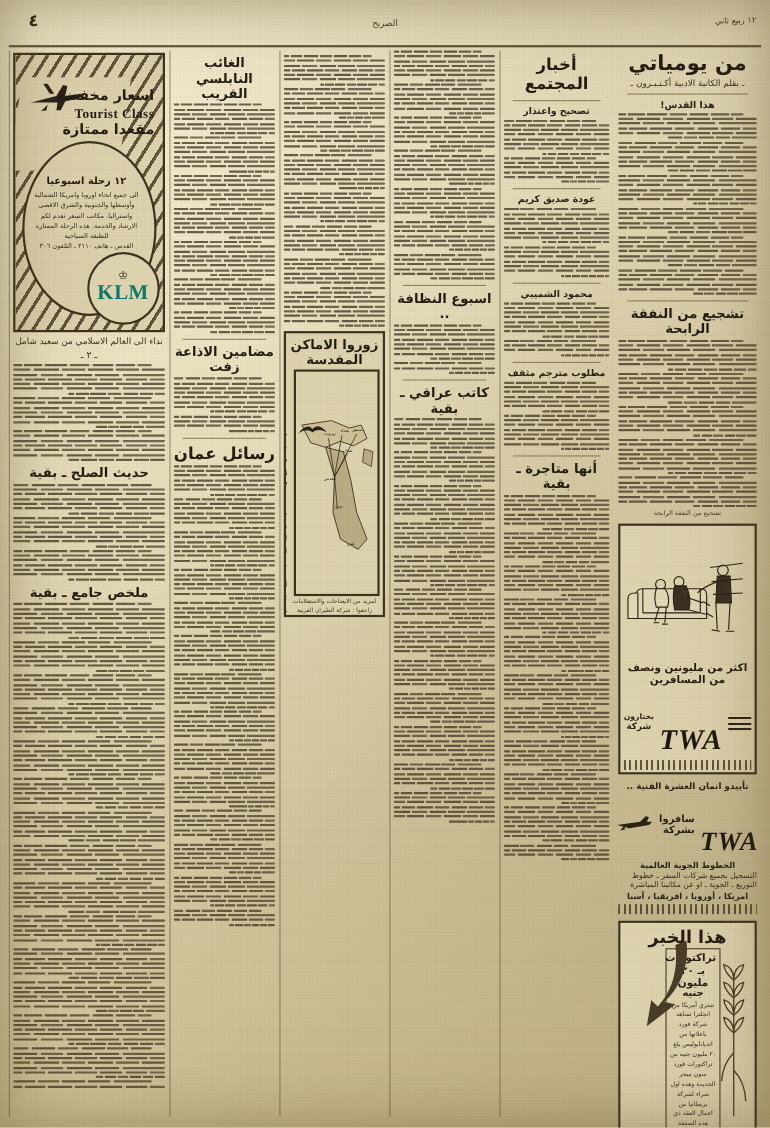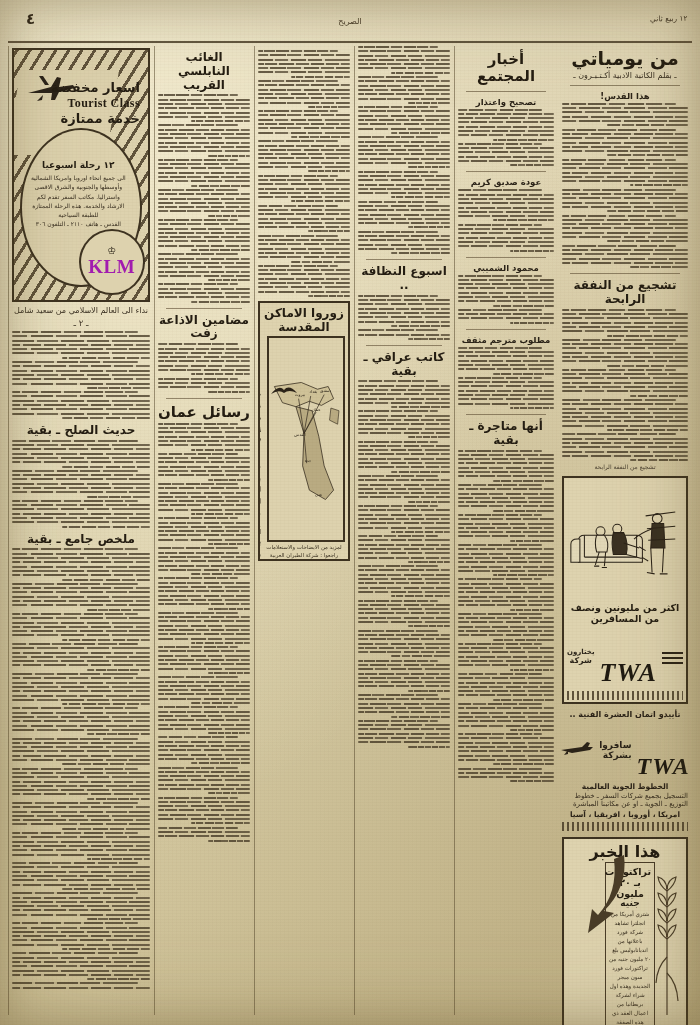--- a/index.html
+++ b/index.html
@@ -95,21 +95,21 @@
           letter-spacing:.4px;direction:ltr;}
   .klm-t3{font-size:13px;font-weight:bold;color:#241d12;}
   .klm-plane{position:absolute;left:8%;top:9%;width:52px;height:30px;z-index:5;}
   .klm-inner{position:absolute;left:12%;top:44%;width:72%;text-align:center;z-index:6;}
   .klm-h{font-size:9px;font-weight:bold;margin-bottom:3px;color:#241d12;}
   .klm-b{font-size:6px;line-height:1.55;color:#382e1f;}
   .klm-logo{position:absolute;right:4%;bottom:3%;width:62px;height:62px;border-radius:50%;
      background:#ddd2ae;box-shadow:0 0 0 2px #3d3220;z-index:7;display:flex;
      flex-direction:column;align-items:center;justify-content:center;}
   .klm-logo .crown{font-size:10px;line-height:1;color:#241d12;}
-  .klm-logo .lt{font-size:19px;font-weight:bold;letter-spacing:.5px;color:#a21caf;
+  .klm-logo .lt{font-size:19px;font-weight:bold;letter-spacing:.5px;color:#0f766e;
      font-family:"Liberation Serif",serif;direction:ltr;}
   
   .twa-box{border:2px solid #3d3220;margin:6px 0 6px;padding:4px 3px 2px;background:#ded3af;}
   .twa-art{height:118px;position:relative;overflow:hidden;}
   .twa-cap{font-size:9.5px;font-weight:bold;text-align:center;margin:2px 0 1px;color:#241d12;
            letter-spacing:-.2px;}
   .twa-row{display:flex;align-items:center;justify-content:center;gap:5px;margin:1px 0 2px;}
   .twa-mark{font-size:26px;font-weight:bold;font-style:italic;letter-spacing:1px;color:#1f1a11;
             font-family:"Liberation Serif",serif;direction:ltr;margin-top:33px;}
   .twa-speed{display:inline-block;width:22px;height:15px;
@@ -995,21 +995,21 @@
         <div class="klm-plane">
           <svg width="52" height="30" viewBox="0 0 52 30" aria-hidden="true">
             <path d="M3 20 L26 14 L32 4 L36 5 L34 14 L48 12 L50 15 L34 19 L30 27 L26 27 L27 20 Z" fill="#2b2318"></path>
             <path d="M20 12 L14 3 L18 3 L24 12 Z" fill="#2b2318"></path>
             <path d="M18 22 L12 28 L17 27 Z" fill="#2b2318"></path>
           </svg>
         </div>
         <div class="klm-txt">
           <div class="klm-t1">اسعار مخفضة</div>
           <div class="klm-t2">Tourist Class</div>
-          <div class="klm-t3">خدمة ممتازة</div>
+          <div class="klm-t3">مقعدا ممتازة</div>
         </div>
         <div class="klm-inner">
           <div class="klm-h">١٢ رحلة اسبوعيا</div>
           <div class="klm-b">الى جميع انحاء اوروبا وامريكا الشمالية وأوسطها والجنوبية والشرق الاقصى واستراليا. مكاتب السفر تقدم لكم الارشاد والخدمة. هذه الرحلة الممتازة للطبقة السياحية</div>
           <div class="klm-b">القدس ـ هاتف ٢١١٠ ـ التلفون ٣٠٦</div>
         </div>
         <div class="klm-logo">
           <span class="crown">♔</span>
           <span class="lt">KLM</span>
         </div>

